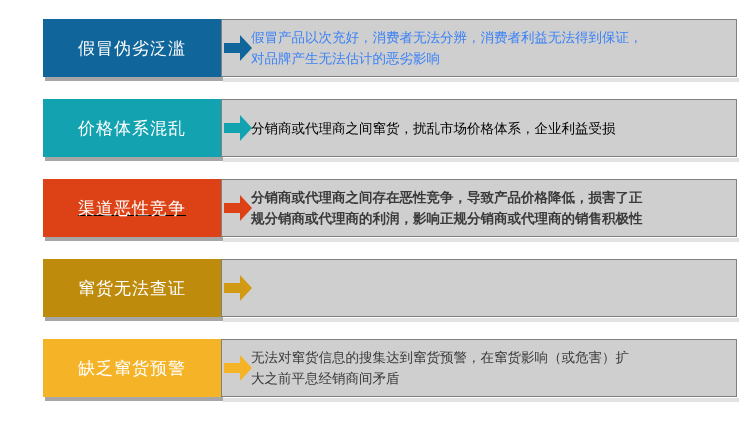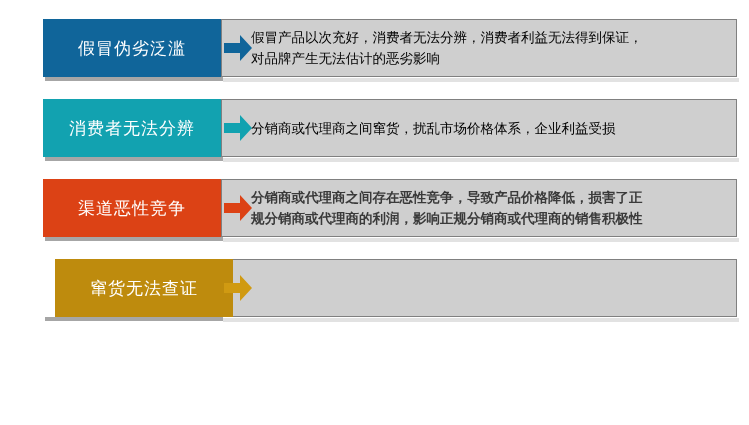--- a/index.html
+++ b/index.html
@@ -123,63 +123,78 @@
     <div class="desc-shadow"></div>
     <div class="desc-box" style="background: rgb(207, 207, 207);"></div>
     <div class="label-box" style="background: rgb(16, 101, 154);">
       <span class="label-text">假冒伪劣泛滥</span>
     </div>
     <div class="arrow">
       <svg viewBox="0 0 28 26" xmlns="http://www.w3.org/2000/svg">
         <polygon points="0,8 16,8 16,0 28,13 16,26 16,18 0,18" fill="#10659A"></polygon>
       </svg>
     </div>
-    <div class="desc-text" style="color: #000000;">假冒产品以次充好，消费者无法分辨，消费者利益无法得到保证，
+    <div class="desc-text" style="color: #3b82f6;">假冒产品以次充好，消费者无法分辨，消费者利益无法得到保证，
 对品牌产生无法估计的恶劣影响</div>
   </div>
 
   <div class="row row-1">
     <div class="label-shadow" style="background: rgb(166, 166, 166);"></div>
     <div class="desc-shadow"></div>
     <div class="desc-box" style="background: rgb(207, 207, 207);"></div>
     <div class="label-box" style="background: rgb(18, 162, 176);">
-      <span class="label-text">消费者无法分辨</span>
+      <span class="label-text">价格体系混乱</span>
     </div>
     <div class="arrow">
       <svg viewBox="0 0 28 26" xmlns="http://www.w3.org/2000/svg">
         <polygon points="0,8 16,8 16,0 28,13 16,26 16,18 0,18" fill="#12A2B0"></polygon>
       </svg>
     </div>
     <div class="desc-text" style="color: #000000;">分销商或代理商之间窜货，扰乱市场价格体系，企业利益受损</div>
   </div>
 
   <div class="row row-2">
     <div class="label-shadow" style="background: rgb(166, 166, 166);"></div>
     <div class="desc-shadow"></div>
     <div class="desc-box" style="background: rgb(207, 207, 207);"></div>
-    <div class="label-box" style="background: rgb(220, 66, 21);">
+    <div class="label-box" style="background: rgb(220, 66, 21); text-decoration: underline;">
       <span class="label-text">渠道恶性竞争</span>
     </div>
     <div class="arrow">
       <svg viewBox="0 0 28 26" xmlns="http://www.w3.org/2000/svg">
         <polygon points="0,8 16,8 16,0 28,13 16,26 16,18 0,18" fill="#DC4215"></polygon>
       </svg>
     </div>
     <div class="desc-text" style="color: rgb(58, 58, 58); font-weight: bold;">分销商或代理商之间存在恶性竞争，导致产品价格降低，损害了正
 规分销商或代理商的利润，影响正规分销商或代理商的销售积极性</div>
   </div>
 
   <div class="row row-3">
     <div class="label-shadow" style="background: rgb(166, 166, 166);"></div>
     <div class="desc-shadow"></div>
     <div class="desc-box" style="background: rgb(207, 207, 207);"></div>
-    <div class="label-box" style="background: rgb(190, 139, 13); margin-left: 12px;">
+    <div class="label-box" style="background: rgb(190, 139, 13);">
       <span class="label-text">窜货无法查证</span>
     </div>
     <div class="arrow">
       <svg viewBox="0 0 28 26" xmlns="http://www.w3.org/2000/svg">
         <polygon points="0,8 16,8 16,0 28,13 16,26 16,18 0,18" fill="#D09A12"></polygon>
       </svg>
     </div>
   </div>
 
+  <div class="row row-4">
+    <div class="label-shadow" style="background: rgb(166, 166, 166);"></div>
+    <div class="desc-shadow"></div>
+    <div class="desc-box" style="background: rgb(207, 207, 207);"></div>
+    <div class="label-box" style="background: rgb(245, 180, 39);">
+      <span class="label-text">缺乏窜货预警</span>
+    </div>
+    <div class="arrow">
+      <svg viewBox="0 0 28 26" xmlns="http://www.w3.org/2000/svg">
+        <polygon points="0,8 16,8 16,0 28,13 16,26 16,18 0,18" fill="#F5B427"></polygon>
+      </svg>
+    </div>
+    <div class="desc-text" style="color: rgb(58, 58, 58);">无法对窜货信息的搜集达到窜货预警，在窜货影响（或危害）扩
+大之前平息经销商间矛盾</div>
+  </div>
 
 </div>
 
 </body></html>

